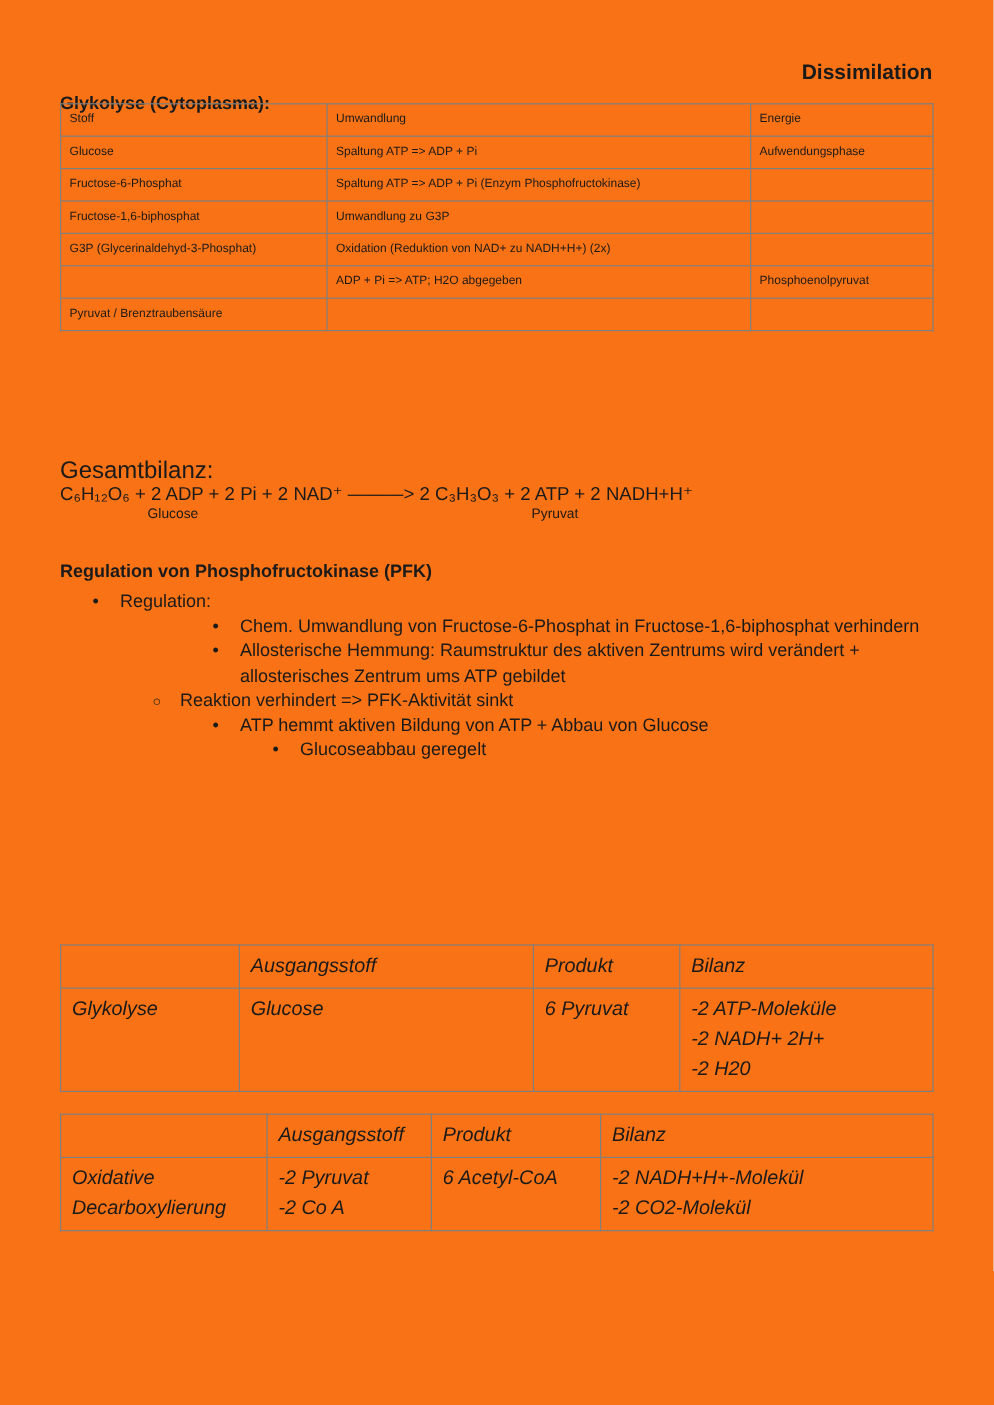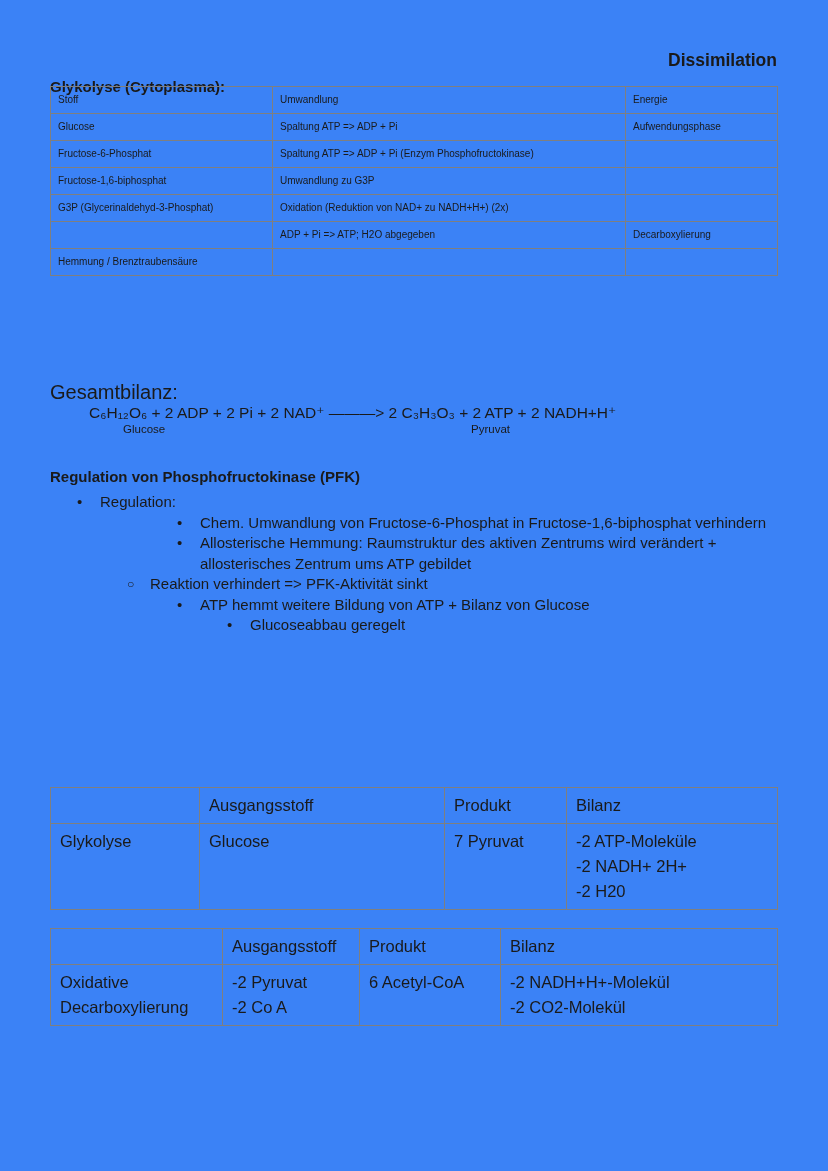--- a/index.html
+++ b/index.html
@@ -1,20 +1,20 @@
 <!DOCTYPE html>
 <html><head>
 <meta charset="utf-8">
 <style>
   html, body { margin: 0; padding: 0; background: #e9e9e9; }
   .page {
     position: relative;
     width: 828px;
     height: 1171px;
-    background: #3b82f6;
+    background: #f97316;
     color: #1a1a1a;
     font-family: "Liberation Sans", "DejaVu Sans", sans-serif;
     overflow: hidden;
     margin: 0 auto;
   }
   .doc-title {
     position: absolute;
     top: 50px;
     right: 51px;
     font-size: 17.5px;
@@ -36,38 +36,38 @@
     overflow: hidden;
     white-space: pre-line;
   }
   #table1 { top: 86px; width: 727px; font-size: 10px; }
   #table1 td { padding: 3px 7px; line-height: 20px; }
   #table1 col:nth-child(1) { width: 222px; }
   #table1 col:nth-child(2) { width: 353px; }
   #table1 col:nth-child(3) { width: 152px; }
 
   #table2 { top: 787px; width: 727px; font-size: 16.5px; }
-  #table2 td, #table3 td { padding: 5px 9px; line-height: 25px; }
+  #table2 td, #table3 td { padding: 5px 9px; line-height: 25px; font-style: italic; }
   #table2 col:nth-child(1) { width: 149px; }
   #table2 col:nth-child(2) { width: 245px; }
   #table2 col:nth-child(3) { width: 122px; }
   #table2 col:nth-child(4) { width: 211px; }
 
   #table3 { top: 928px; width: 727px; font-size: 16.5px; }
   #table3 col:nth-child(1) { width: 172px; }
   #table3 col:nth-child(2) { width: 137px; }
   #table3 col:nth-child(3) { width: 141px; }
   #table3 col:nth-child(4) { width: 277px; }
 
   .bilanz-block { position: absolute; top: 383px; left: 50px; width: 727px; }
   .bilanz-label { font-size: 20px; line-height: 19px; }
-  .equation { font-size: 15.5px; line-height: 21px; white-space: nowrap; margin-left: 39px; }
+  .equation { font-size: 15.5px; line-height: 21px; white-space: nowrap; }
   .eq-sublabels { position: relative; height: 16px; font-size: 11.5px; }
   .eq-sublabels .educt   { position: absolute; left: 73px;  top: 0; }
-  .eq-sublabels .product { position: absolute; left: 393px; top: 0; margin-left: 28px; }
+  .eq-sublabels .product { position: absolute; left: 393px; top: 0; }
 
   .bullets {
     position: absolute;
     top: 492px;
     left: 50px;
     width: 727px;
     font-size: 15px;
     line-height: 20.5px;
   }
   .bullet { position: relative; }
@@ -118,24 +118,24 @@
         <td></td>
       </tr>
       <tr>
         <td>G3P (Glycerinaldehyd-3-Phosphat)</td>
         <td>Oxidation (Reduktion von NAD+ zu NADH+H+) (2x)</td>
         <td></td>
       </tr>
       <tr>
         <td></td>
         <td>ADP + Pi =&gt; ATP; H2O abgegeben</td>
-        <td>Decarboxylierung</td>
-      </tr>
-      <tr>
-        <td>Hemmung / Brenztraubensäure</td>
+        <td>Phosphoenolpyruvat</td>
+      </tr>
+      <tr>
+        <td>Pyruvat / Brenztraubensäure</td>
         <td></td>
         <td></td>
       </tr>
     </tbody>
   </table>
 
   <div class="bilanz-block">
     <div class="bilanz-label">Gesamtbilanz:</div>
     <div class="equation">C₆H₁₂O₆ + 2 ADP + 2 Pi + 2 NAD⁺ ———&gt; 2 C₃H₃O₃ + 2 ATP + 2 NADH+H⁺</div>
     <div class="eq-sublabels">
@@ -144,42 +144,42 @@
     </div>
   </div>
 
   <div id="reg-heading" class="section-heading">Regulation von Phosphofructokinase (PFK)</div>
 
   <div class="bullets">
     <div class="bullet lvl1">Regulation:</div>
     <div class="bullet lvl3">Chem. Umwandlung von Fructose-6-Phosphat in Fructose-1,6-biphosphat verhindern</div>
     <div class="bullet lvl3">Allosterische Hemmung: Raumstruktur des aktiven Zentrums wird verändert + allosterisches Zentrum ums ATP gebildet</div>
     <div class="bullet lvl2">Reaktion verhindert =&gt; PFK-Aktivität sinkt</div>
-    <div class="bullet lvl3">ATP hemmt weitere Bildung von ATP + Bilanz von Glucose</div>
+    <div class="bullet lvl3">ATP hemmt aktiven Bildung von ATP + Abbau von Glucose</div>
     <div class="bullet lvl4">Glucoseabbau geregelt</div>
   </div>
 
   <table id="table2">
     <colgroup>
         <col>
         <col>
         <col>
         <col>
       </colgroup>
     <tbody>
       <tr>
         <td></td>
         <td>Ausgangsstoff</td>
         <td>Produkt</td>
         <td>Bilanz</td>
       </tr>
       <tr>
         <td>Glykolyse</td>
         <td>Glucose</td>
-        <td>7 Pyruvat</td>
+        <td>6 Pyruvat</td>
         <td>-2 ATP-Moleküle
 -2 NADH+ 2H+
 -2 H20</td>
       </tr>
     </tbody>
   </table>
 
   <table id="table3">
     <colgroup>
         <col>

